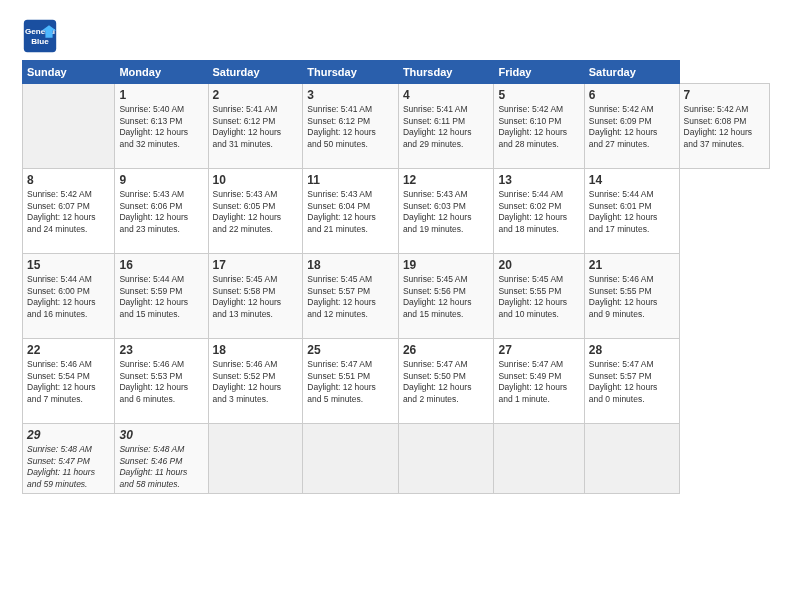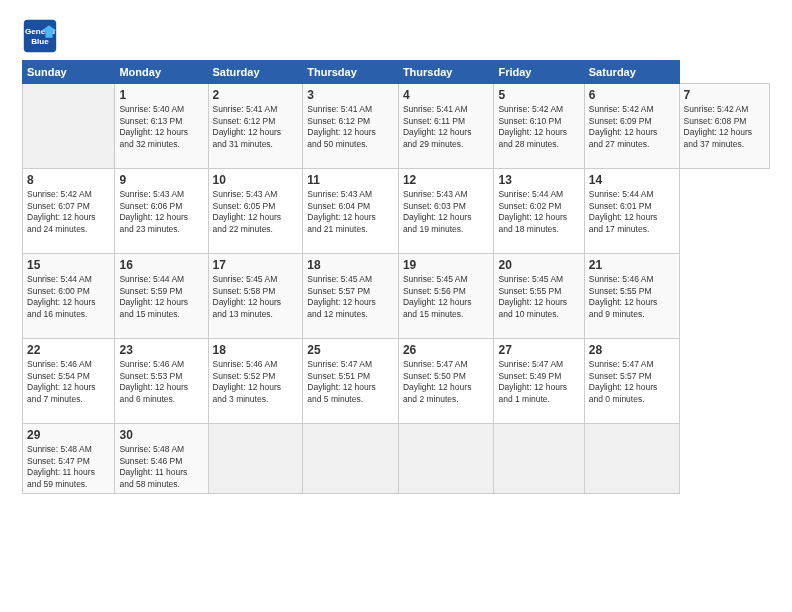--- a/index.html
+++ b/index.html
@@ -81,20 +81,21 @@
       background: #f0f0f0;
     }
     .day-num {
       font-size: 12px;
       font-weight: bold;
       display: block;
       margin-bottom: 1px;
     }
     .last-row td {
       height: 70px;
+      font-style: italic;
     }
   </style>
 </head>
 <body>
 
 <div class="page">
   <div class="header-row">
     <div class="logo">
       <svg class="logo-icon" viewBox="0 0 40 40">
         <rect x="2" y="2" width="36" height="36" rx="4" fill="#1a4fa0"></rect>

